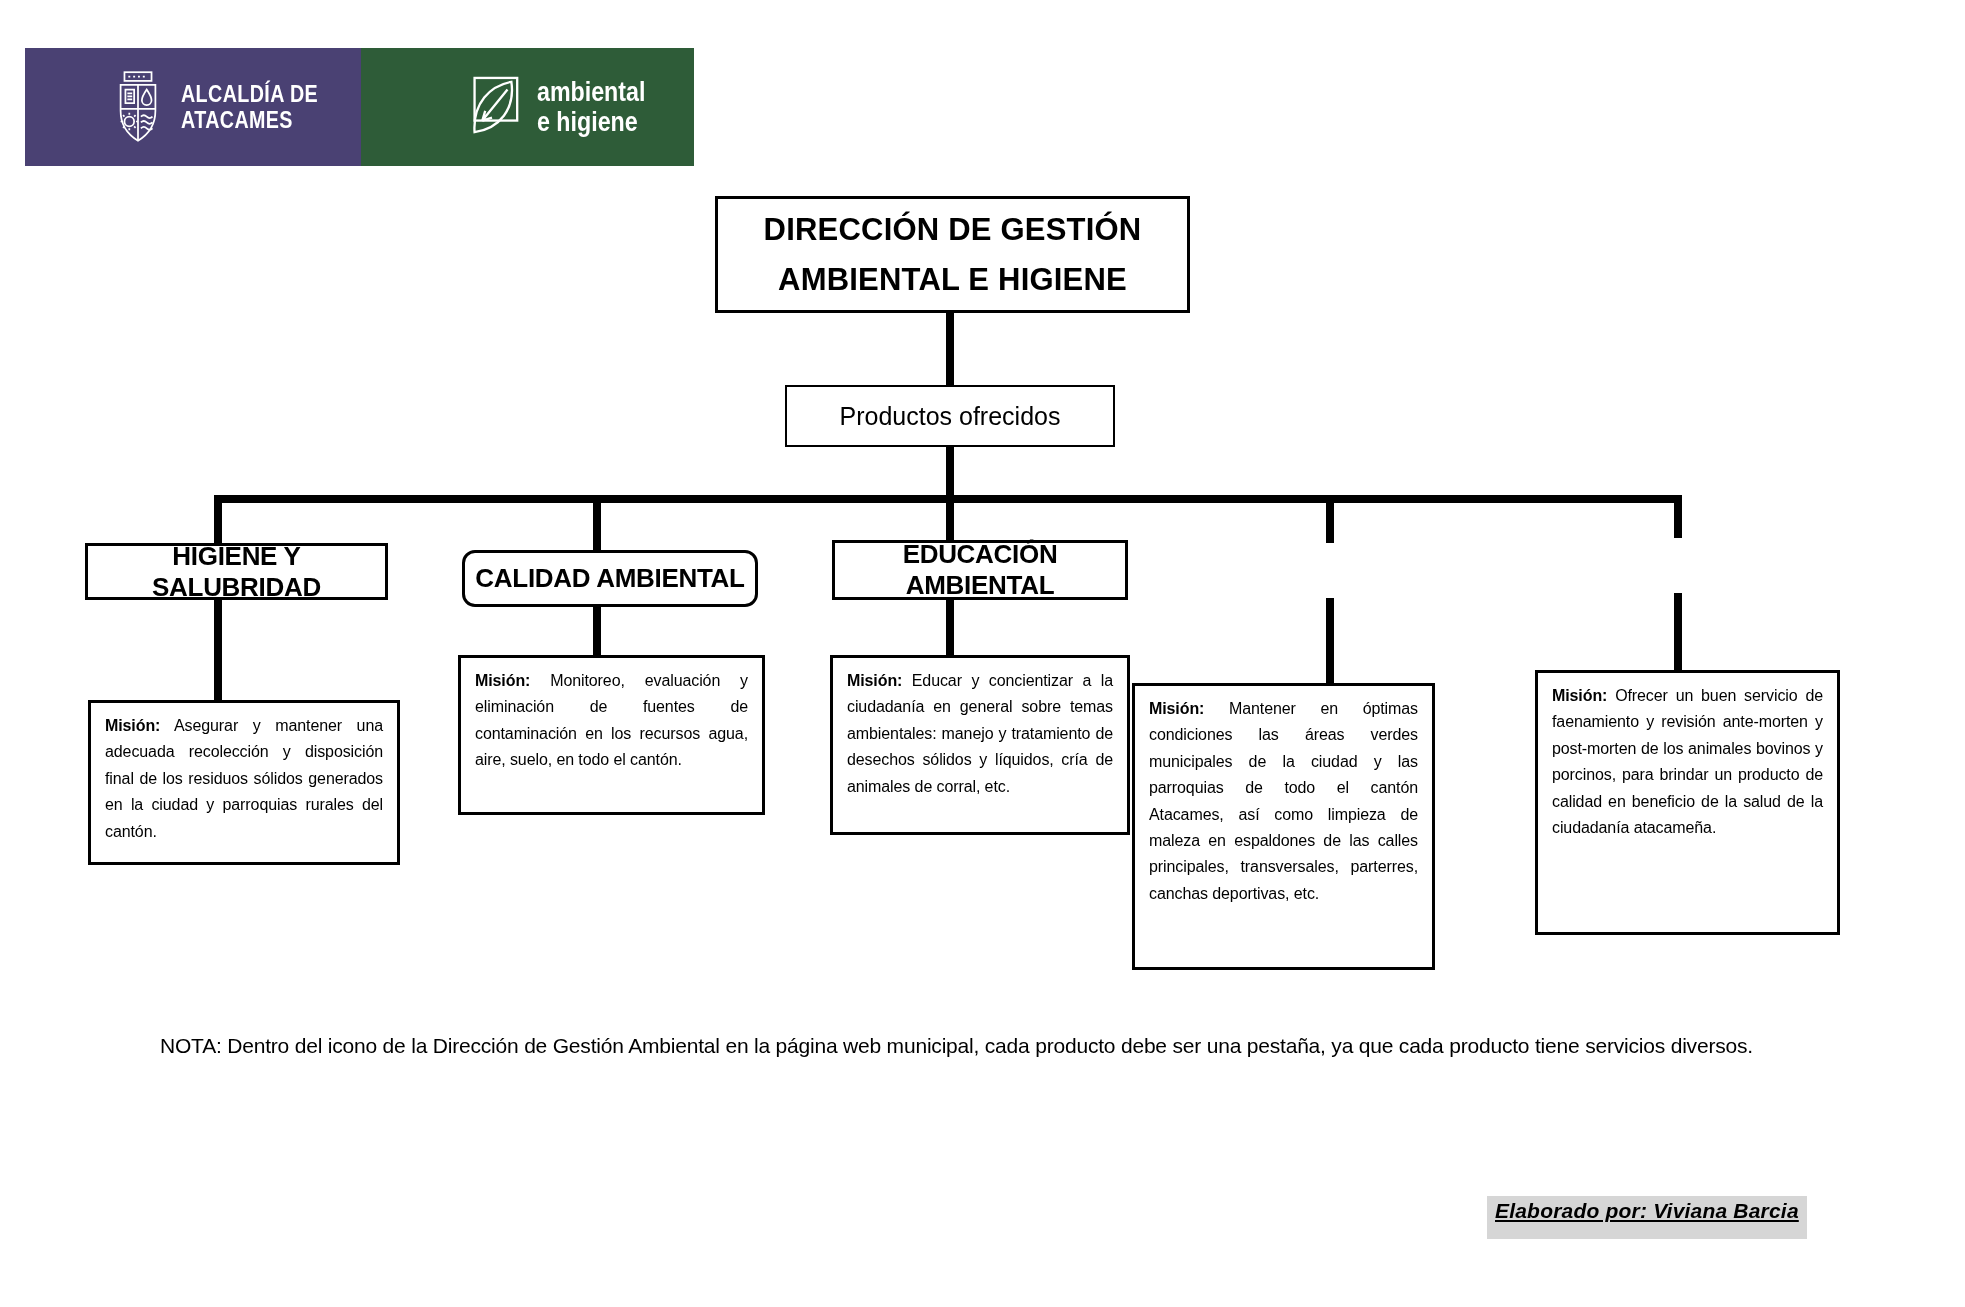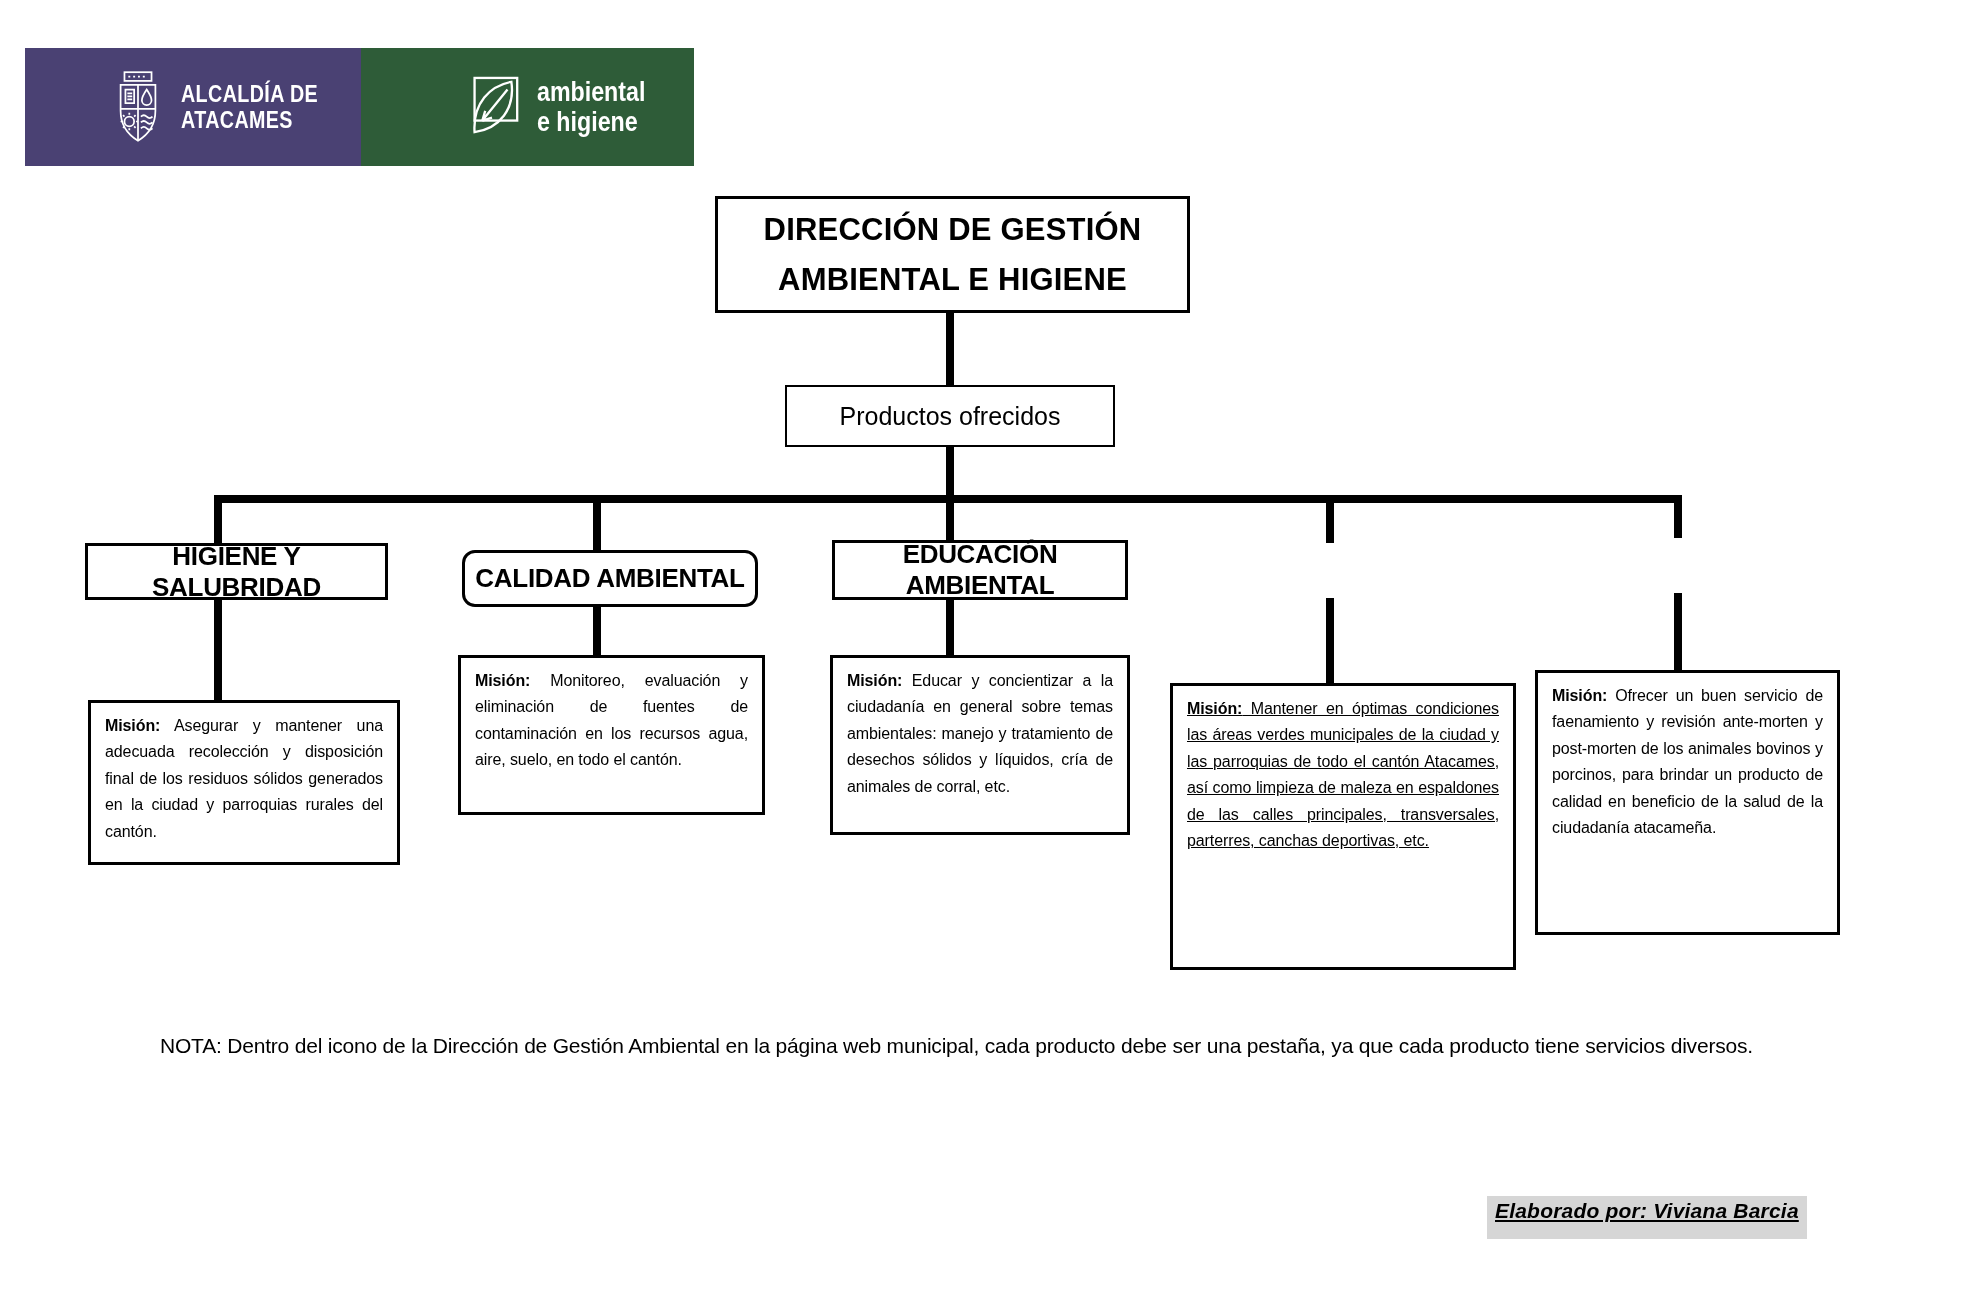--- a/index.html
+++ b/index.html
@@ -33,21 +33,21 @@
   .cat2 { left: 462px;  top: 550px; width: 296px; height: 57px; border-radius: 13px; }
   .cat3 { left: 832px;  top: 540px; width: 296px; height: 60px; }
   .cat4 { left: 1175px; top: 543px; width: 293px; height: 57px; }
   .cat5 { left: 1528px; top: 538px; width: 310px; height: 57px; }
 
   .mission { position: absolute; background: #fff; border: 3px solid #000; padding: 10px 14px; font-size: 16px; line-height: 1.65; text-align: justify; letter-spacing: -0.1px; }
   .mission b { font-weight: bold; }
   .mis1 { left: 88px;   top: 700px; width: 312px; height: 165px; }
   .mis2 { left: 458px;  top: 655px; width: 307px; height: 160px; }
   .mis3 { left: 830px;  top: 655px; width: 300px; height: 180px; }
-  .mis4 { left: 1170px; top: 683px; width: 346px; height: 287px; text-decoration: underline; }
+  .mis4 { left: 1132px; top: 683px; width: 303px; height: 287px; }
   .mis5 { left: 1535px; top: 670px; width: 305px; height: 265px; }
 
   
   .conn { position: absolute; background: var(--color-line, #000); }
   .v-root   { left: 946px;  top: 313px; width: 8px; height: 72px; }
   .v-prod   { left: 946px;  top: 447px; width: 8px; height: 50px; }
   .rail     { left: 214px;  top: 495px; width: 1468px; height: 8px; }
   .d1 { left: 214px;  top: 495px; width: 8px; height: 48px; }
   .d2 { left: 593px;  top: 503px; width: 8px; height: 47px; }
   .d3 { left: 946px;  top: 503px; width: 8px; height: 37px; }

